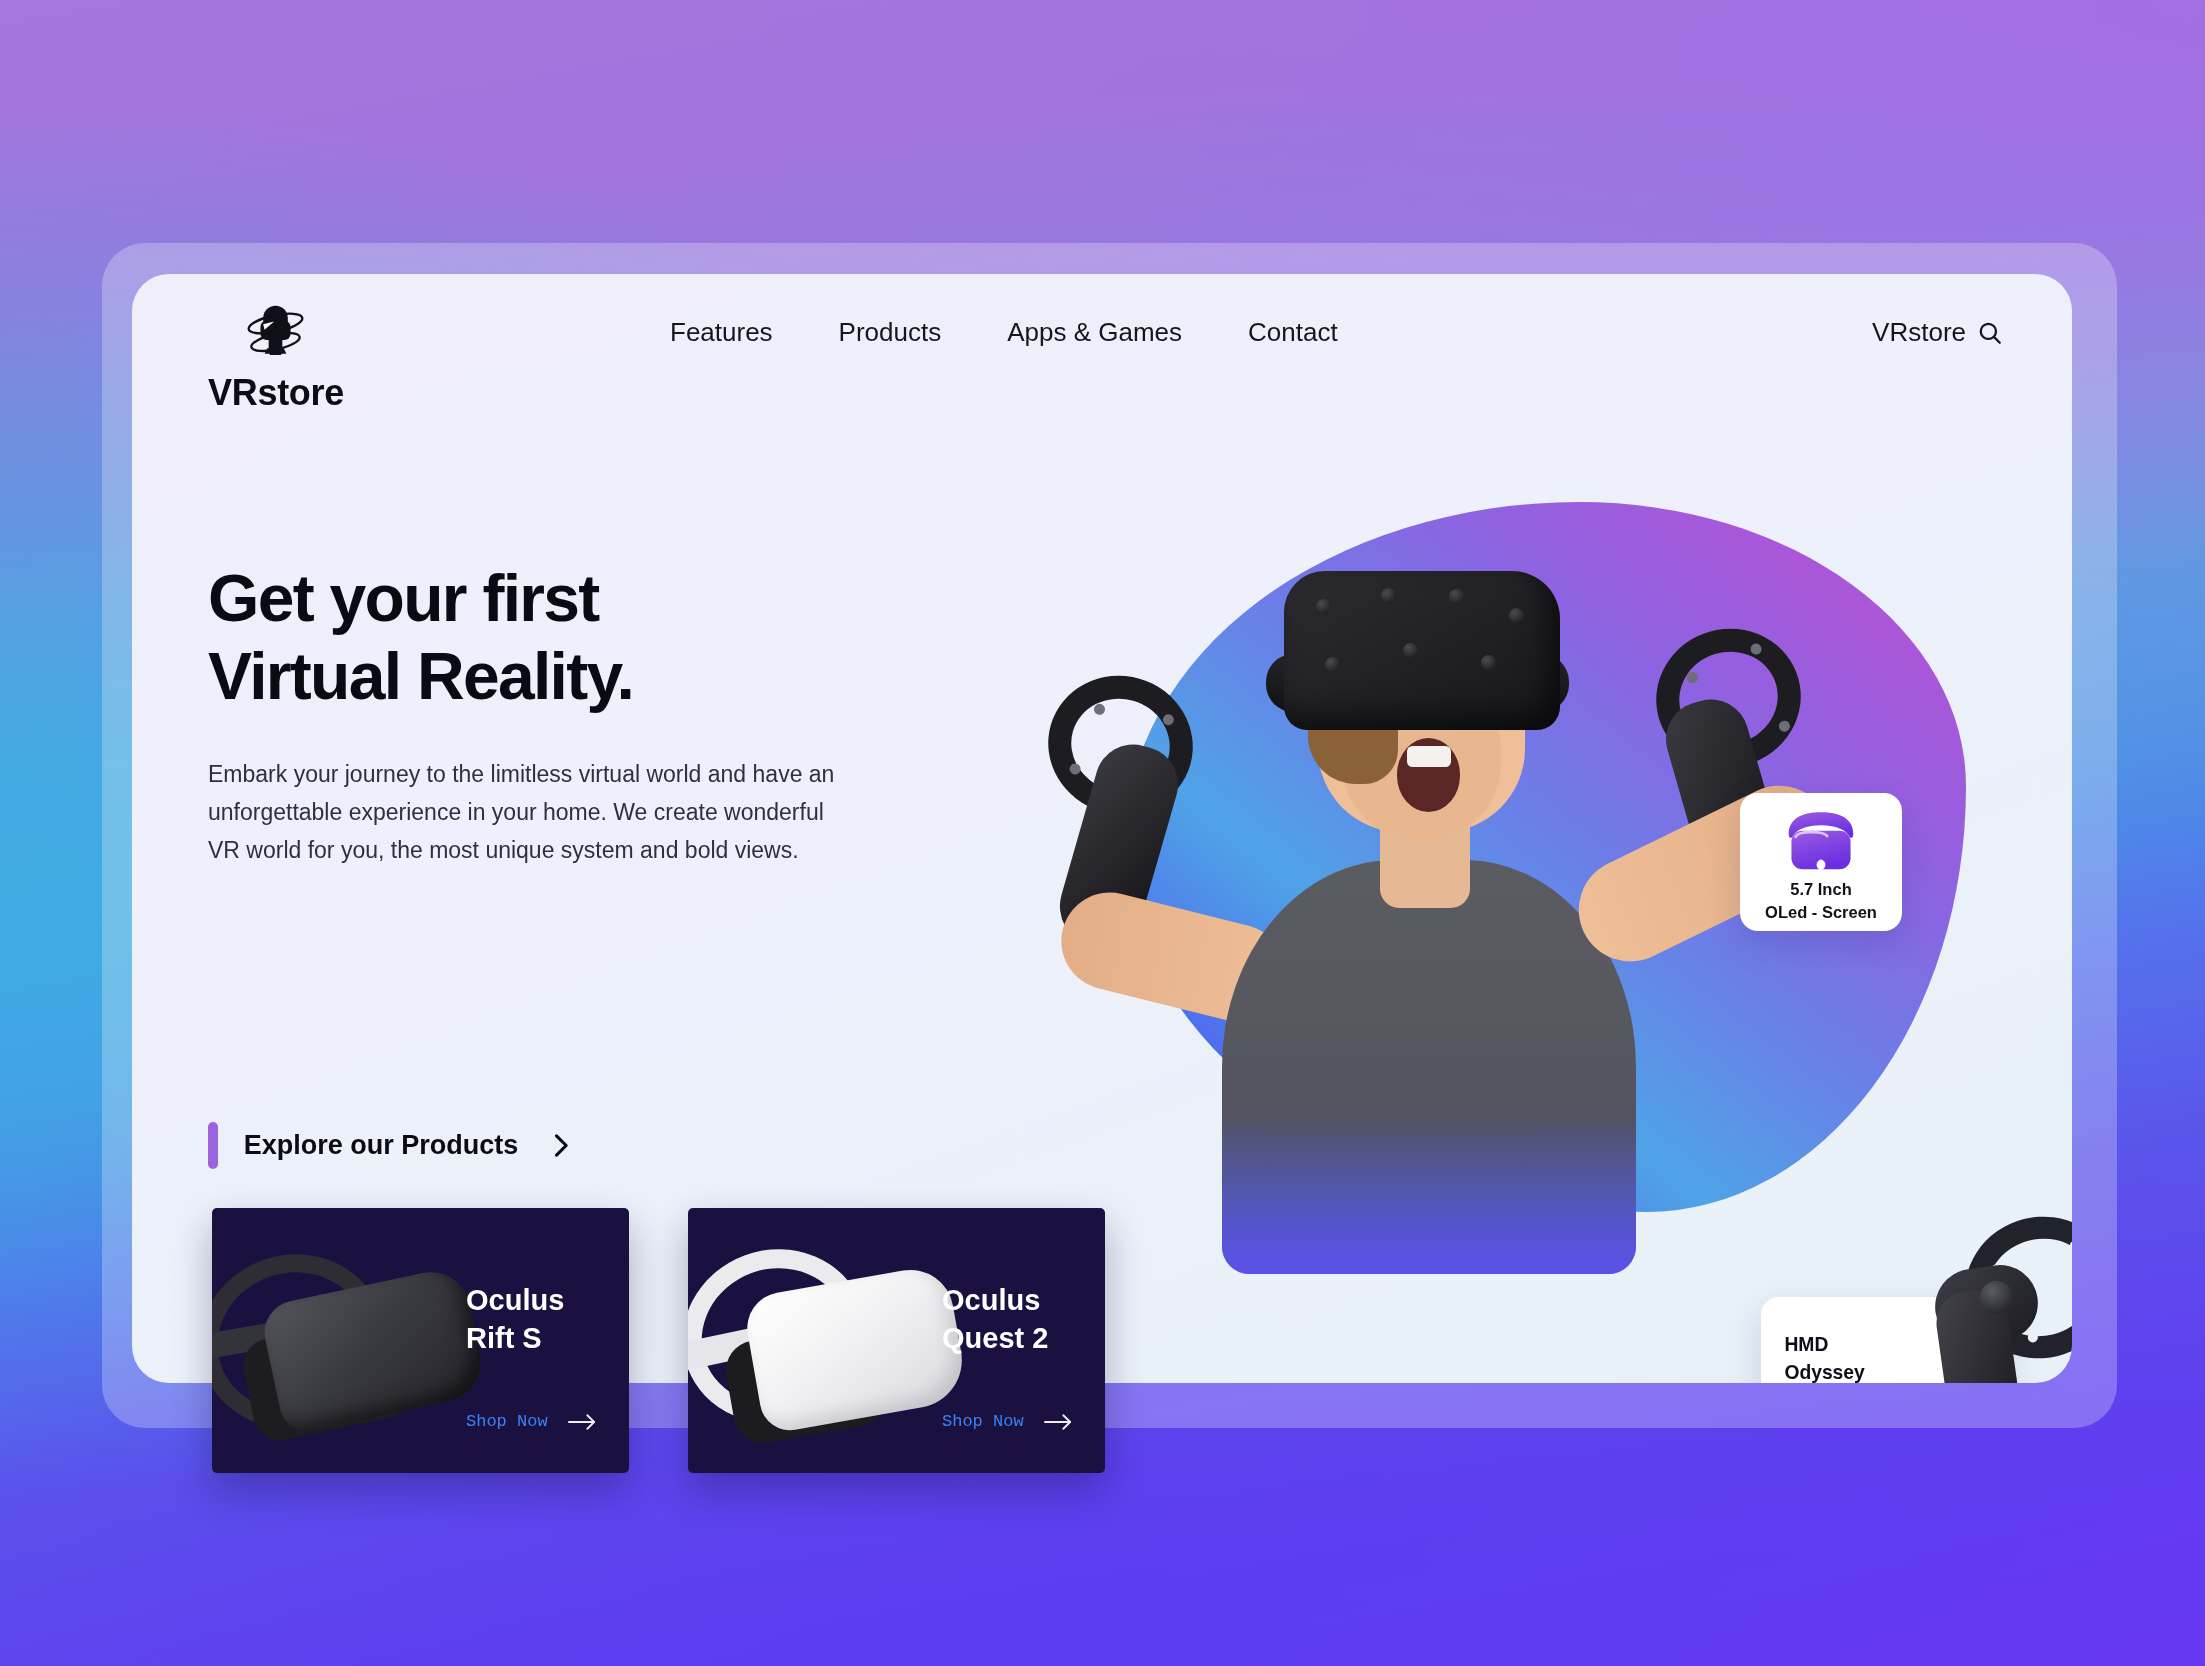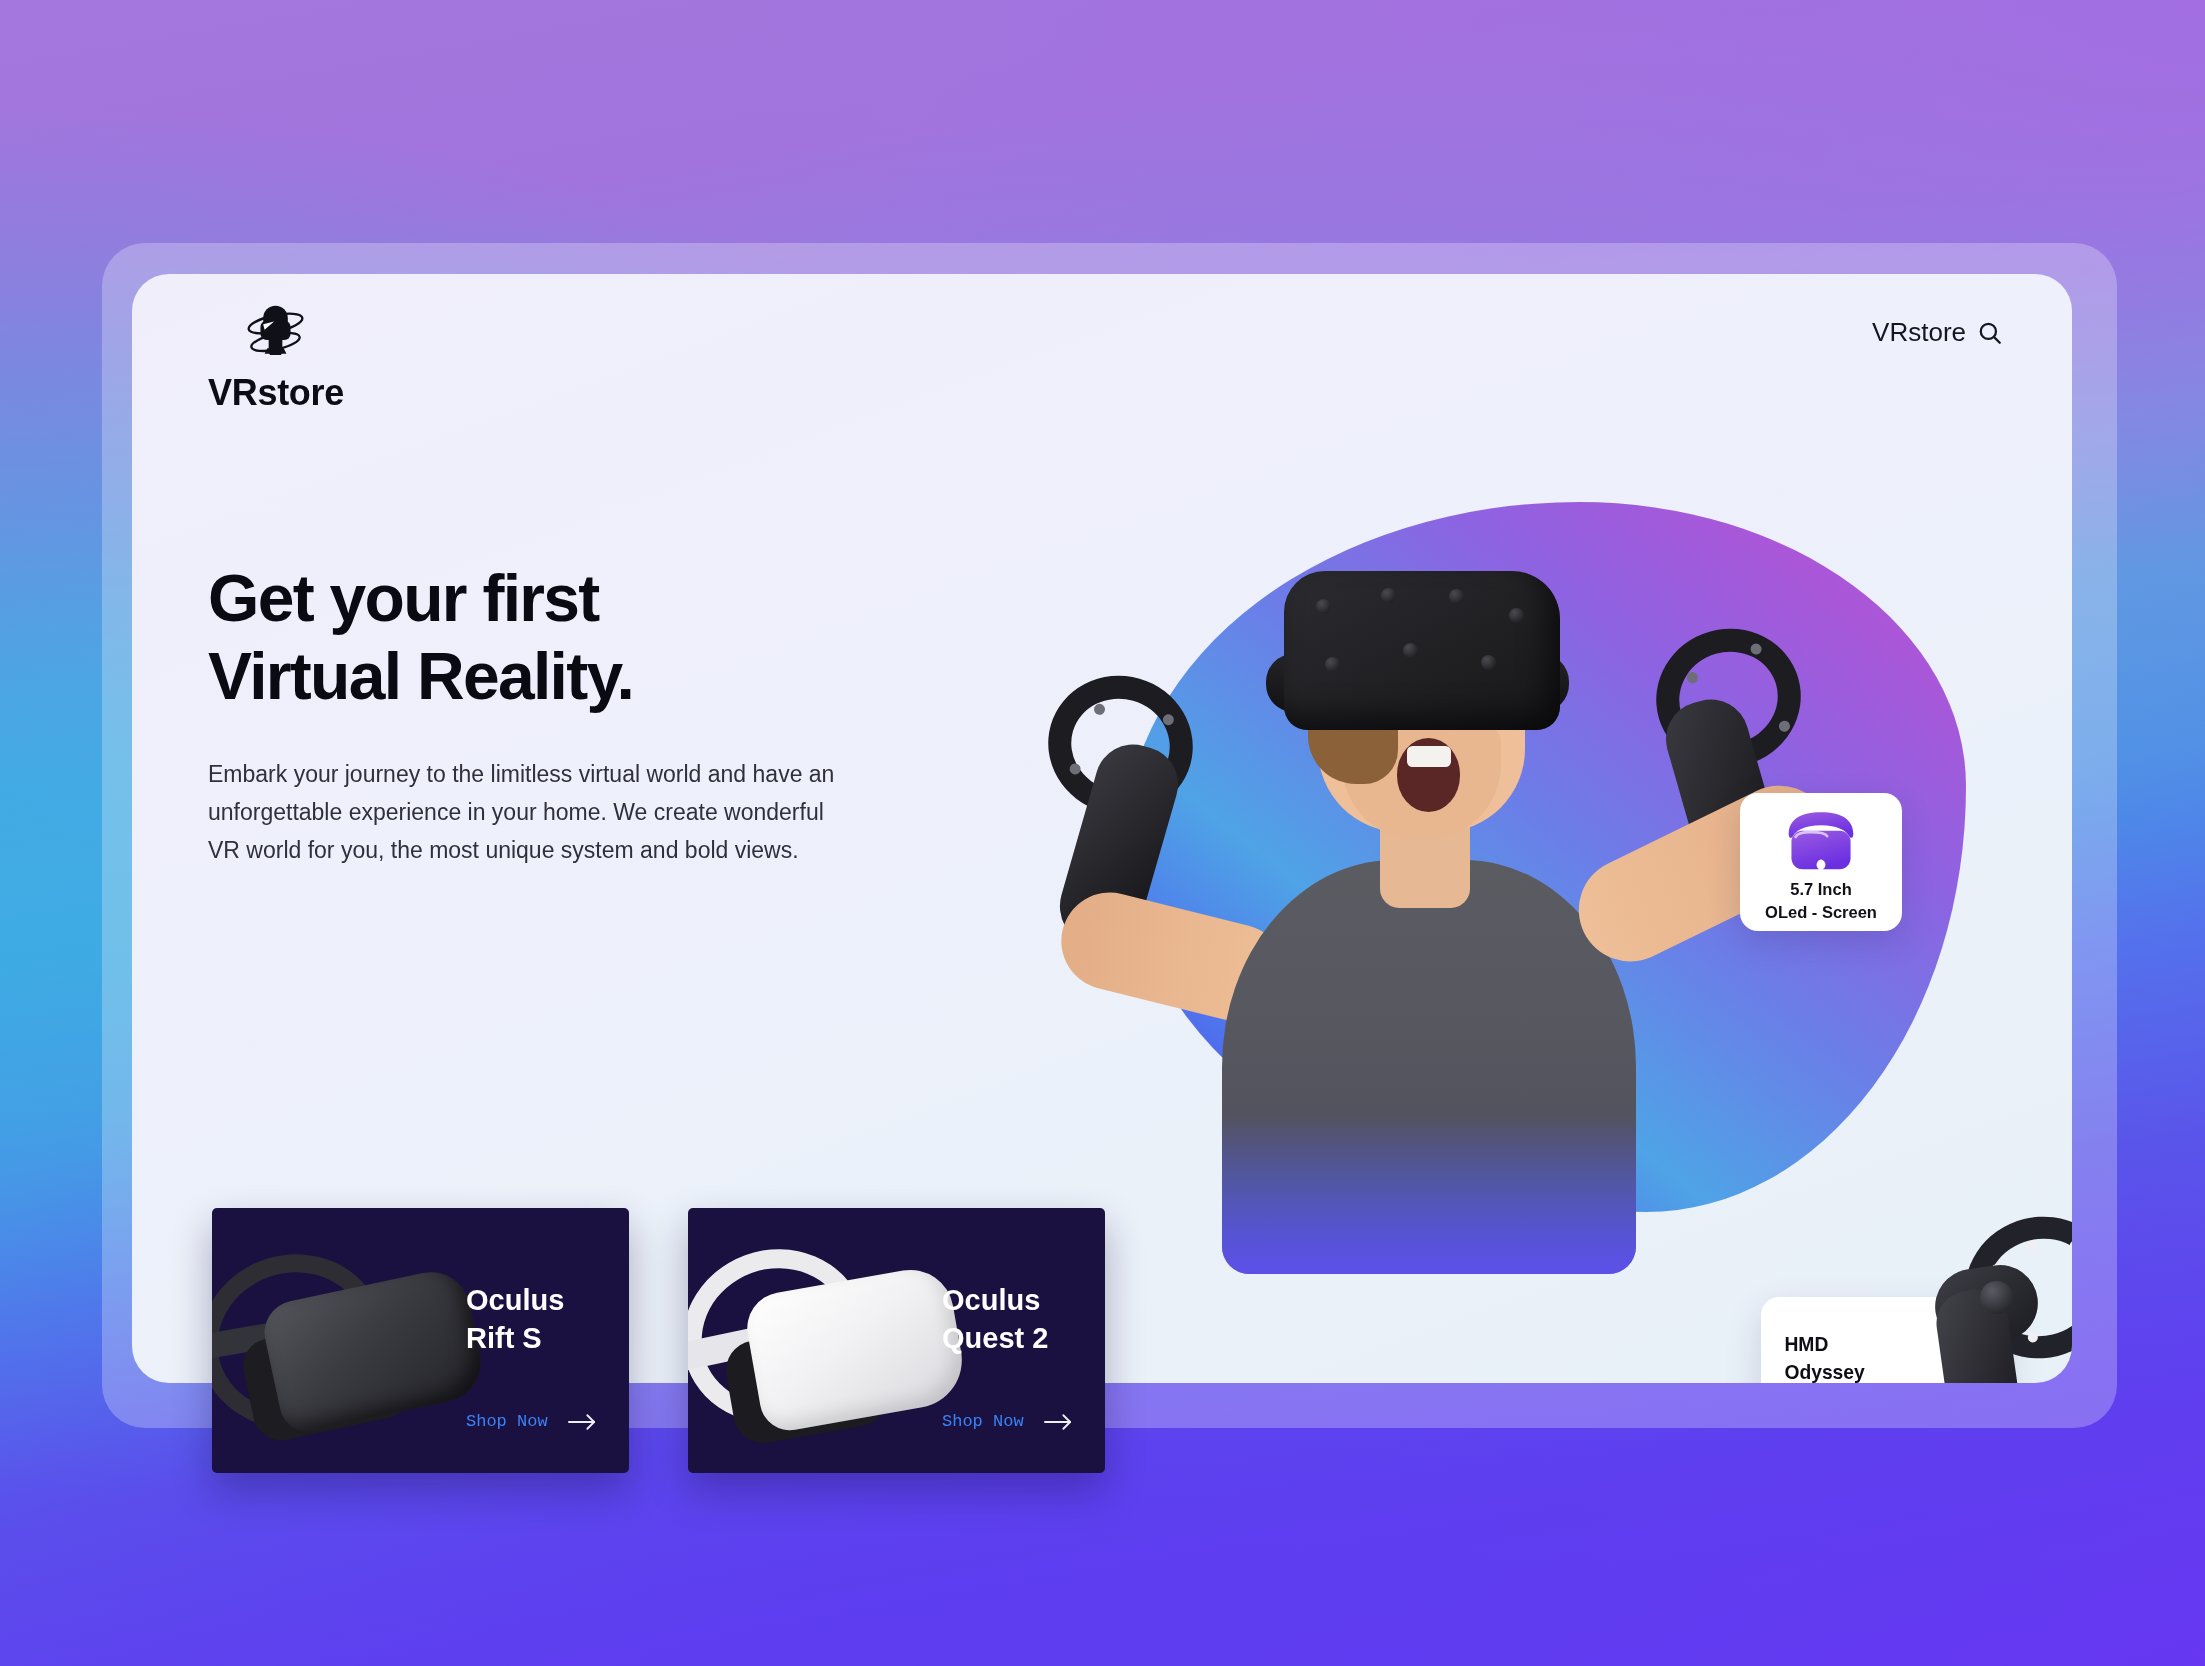--- a/index.html
+++ b/index.html
@@ -335,38 +335,53 @@
           <path d="M26 22a18 18 0 0 1 36 0v8H26z" fill="#101018"></path>
           <rect x="22" y="26" width="44" height="28" rx="9" fill="#101018"></rect>
           <path d="M26 31l16-4-14 12z" fill="#ffffff"></path>
           <path d="M34 54h20v16a10 10 0 0 1-20 0z" fill="#101018"></path>
           <path d="M32 66h24l4 8H28z" fill="#101018"></path>
         </svg>
       </span>
       <span id="brand-name">VRstore</span>
     </div>
 
+    <nav id="nav">
+      <a href="#">Features</a>
+      <a href="#">Products</a>
+      <a href="#">Apps &amp; Games</a>
+      <a href="#">Contact</a>
+    </nav>
 
     <div id="search">
       <span id="search-label">VRstore</span>
       <span>
         <svg class="icon-svg" width="26" height="26" viewBox="0 0 24 24" fill="none" stroke="#16161e" stroke-width="2.1" stroke-linecap="round">
           <circle cx="10.5" cy="10.5" r="7"></circle>
             <line x1="15.8" y1="15.8" x2="21" y2="21"></line>
         </svg>
       </span>
     </div>
   </div>
 
   <div id="hero-text">
     <h1 id="hero-title">Get your first
 Virtual Reality.</h1>
     <p id="hero-desc">Embark your journey to the limitless virtual world and have an unforgettable experience in your home. We  create wonderful VR world for you, the most unique system and bold views.</p>
   </div>
 
+  <div id="explore">
+    <div id="explore-bar"></div>
+    <span id="explore-label">Explore our Products</span>
+    <span id="explore-chevron">
+      <svg class="icon-svg" width="20.7" height="29" viewBox="0 0 14 24" fill="none" stroke="#0b0b14" stroke-width="2.6" stroke-linecap="round" stroke-linejoin="round">
+        <polyline points="3,4 11,12 3,20"></polyline>
+      </svg>
+    </span>
+  </div>
 
   <div id="spec-card">
     <span>
       <svg class="icon-svg" width="84" height="66" viewBox="0 0 122 96">
         <defs>
           <linearGradient id="gg" x1="0" y1="0" x2="0.4" y2="1">
             <stop offset="0%" stop-color="#9b5ce0"></stop>
               <stop offset="100%" stop-color="#6b2fe2"></stop>
           </linearGradient>
         </defs>

